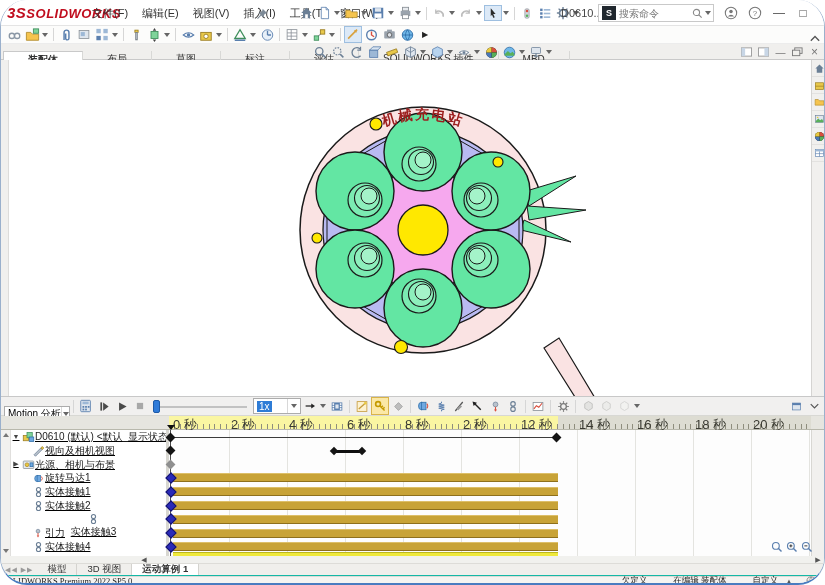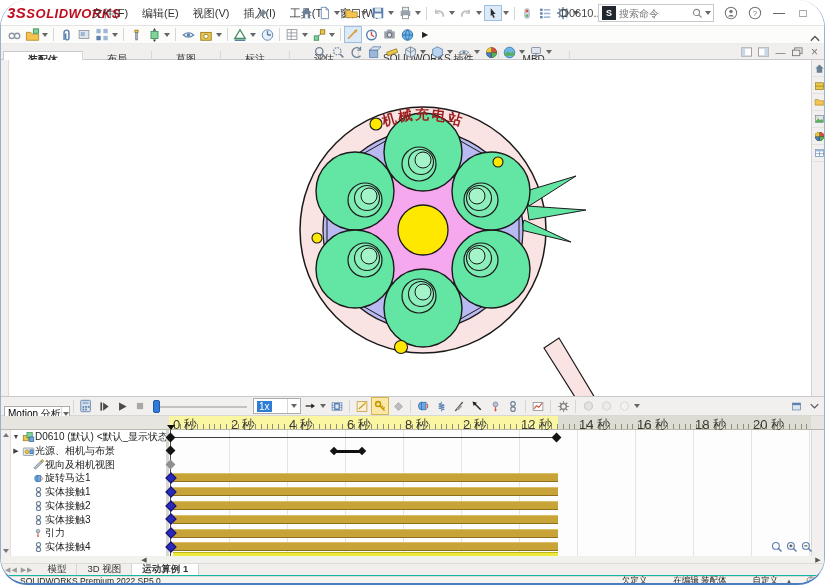--- a/index.html
+++ b/index.html
@@ -72,21 +72,21 @@
   .ruler-seg .ticks { position:absolute; left:0; right:0; bottom:0; height:5px;
     background:repeating-linear-gradient(90deg, transparent 0 4.8px, #8e8d7d 4.8px 5.8px); }
   .tick-label { position:absolute; top:0px; font-size:13px; color:#3a3a32; white-space:nowrap; }
   #timebar-handle { position:absolute; left:166px; top:9px; width:0; height:0;
     border-left:4px solid transparent; border-right:4px solid transparent; border-top:5px solid #111; }
 
   
   #tl-body { left:0; top:430px; width:825px; height:126px; background:#fff; overflow:hidden; }
   #tree-scroll { left:0; top:0; width:10px; height:126px; background:#f2f1ef; border-right:1px solid #e0dfdd; }
   .mini-arrow { position:absolute; left:2px; width:0; height:0; border-left:3px solid transparent; border-right:3px solid transparent; }
-  #tree { left:10px; top:0; width:155px; height:126px; background:#fff; overflow:hidden; }
+  #tree { left:10px; top:0; width:155px; height:126px; background:#fff; overflow:hidden;text-decoration:underline; }
   .trow { display:flex; align-items:center; height:13.8px; font-size:10px; color:#222; white-space:nowrap; }
   .twist { width:10px; font-size:7px; color:#444; text-align:center; flex:none; }
   .ticon { width:14px; height:12px; flex:none; display:flex; align-items:center; justify-content:center; }
   #splitter { left:165px; top:0; width:3px; height:126px; background:#d8d7d1; }
   #canvas { left:168px; top:0; width:642px; height:126px; background:#fdfdfd;
     background-image:repeating-linear-gradient(90deg, transparent 0 57px, #e4e4e0 57px 58px);
     background-position:3px 0; }
   #tl-vscroll { left:810px; top:0; width:15px; height:126px; background:#f1f0ee; border-left:1px solid #d8d7d3; }
   .dmd { position:absolute; transform:rotate(45deg); }
   .k-black { width:7px; height:7px; background:#141414; }
@@ -101,21 +101,21 @@
   #partial-row-bar { position:absolute; left:172px; top:122px; width:385px; height:4px; background:#efe93c; border-top:1px solid #bdb71f; }
 
   
   #hscroll { left:0; top:556px; width:825px; height:8px; background:#f1f1ee; border-bottom:1px solid #dddcd8; }
   .hs-arrow { position:absolute; top:0px; font-size:7px; color:#555; width:10px; text-align:center; line-height:8px; }
   #doctabs { left:0; top:564px; width:825px; height:12px; background:#f0efec; border-bottom:1px solid #14b8a6; display:flex; align-items:stretch; }
   #tabnav { display:flex; align-items:center; font-size:7px; color:#9a9a9a; padding:0 4px; letter-spacing:1px; }
   .dtab { font-size:9.5px; color:#333; padding:0 10px; display:flex; align-items:center; border-right:1px solid #d4d3cf; white-space:nowrap; }
   .dtab.active { background:#fff; font-weight:bold; }
   #statusbar { left:0; top:576px; width:825px; height:9px; background:#f5f4f1; border-top:1px solid #dcdbd7; font-size:8.5px; color:#222; display:flex; align-items:center; }
-  #statusbar .sleft { padding-left:19px; }
+  #statusbar .sleft { padding-left:1px;font-family:Liberation Serif, serif; }
   #statusbar .sright { margin-left:auto; display:flex; align-items:center; }
   #statusbar .sitem { margin-right:26px; white-space:nowrap; }
 </style>
 </head>
 <body>
 
 <div id="app">
 
   <div id="titlebar" class="abs">
     <div id="logo" class="abs">
@@ -836,44 +836,44 @@
         <span class="twist">▼</span>
         <span class="ticon">
             <svg width="13" height="12" viewBox="0 0 16 16">
               <rect x="1" y="6" width="7" height="7" fill="#e8c84a" stroke="#9a7c20"></rect>
               <rect x="6" y="2" width="7" height="7" fill="#7fd49a" stroke="#3f8f5c"></rect>
               <rect x="9" y="8" width="6" height="6" fill="#6fa8e0" stroke="#2f6ea8"></rect>
             </svg>
           </span>
         <span>D0610 (默认) &lt;默认_显示状态</span>
       </div>
+      <div class="trow" style="padding-left:10px;">
+        <span class="twist"></span>
+        <span class="ticon">
+            <svg width="13" height="12" viewBox="0 0 16 16">
+              <path d="M2 13 L11 4 L13 6 L4 15 Z" fill="#b9c2cc" stroke="#6b7f95"></path>
+              <path d="M11 4 L13 2 L15 4 L13 6 Z" fill="#e8c84a" stroke="#9a7c20"></path>
+            </svg>
+          </span>
+        <span>视向及相机视图</span>
+      </div>
       <div class="trow">
         <span class="twist">▶</span>
         <span class="ticon">
             <svg width="13" height="12" viewBox="0 0 16 16">
               <rect x="1" y="4" width="14" height="10" rx="1" fill="#e3e8ee" stroke="#8a9097"></rect>
               <circle cx="6" cy="9" r="2.5" fill="#e8c93f" stroke="#b08a2a"></circle>
               <rect x="10" y="6.5" width="4" height="5" fill="#6fa8e0" stroke="#2f6ea8"></rect>
             </svg>
           </span>
         <span>光源、相机与布景</span>
       </div>
       <div class="trow" style="padding-left:10px;">
         <span class="twist"></span>
         <span class="ticon">
-            <svg width="13" height="12" viewBox="0 0 16 16">
-              <path d="M2 13 L11 4 L13 6 L4 15 Z" fill="#b9c2cc" stroke="#6b7f95"></path>
-              <path d="M11 4 L13 2 L15 4 L13 6 Z" fill="#e8c84a" stroke="#9a7c20"></path>
-            </svg>
-          </span>
-        <span>视向及相机视图</span>
-      </div>
-      <div class="trow" style="padding-left:10px;">
-        <span class="twist"></span>
-        <span class="ticon">
             <svg width="13" height="11" viewBox="0 0 16 16">
               <ellipse cx="6" cy="8" rx="3.5" ry="4.5" fill="#6fa8e0" stroke="#2f6ea8"></ellipse>
               <rect x="6" y="3.5" width="5" height="9" fill="#6fa8e0" stroke="#2f6ea8"></rect>
               <path d="M12 5 a4 4 0 0 1 0 6" fill="none" stroke="#d94f3f" stroke-width="1.3"></path>
             </svg>
           </span>
         <span>旋转马达1</span>
       </div>
       <div class="trow" style="padding-left:10px;">
         <span class="twist"></span>
@@ -888,21 +888,21 @@
       <div class="trow" style="padding-left:10px;">
         <span class="twist"></span>
         <span class="ticon">
             <svg width="11" height="12" viewBox="0 0 16 16">
               <circle cx="8" cy="4.5" r="3" fill="none" stroke="#6b7f95" stroke-width="1.6"></circle>
               <circle cx="8" cy="11.5" r="3" fill="none" stroke="#6b7f95" stroke-width="1.6"></circle>
             </svg>
           </span>
         <span>实体接触2</span>
       </div>
-      <div class="trow" style="padding-left:10px;">
+      <div class="trow" style="padding-left:10px;flex-direction:column;">
         <span class="twist"></span>
         <span class="ticon">
             <svg width="11" height="12" viewBox="0 0 16 16">
               <circle cx="8" cy="4.5" r="3" fill="none" stroke="#6b7f95" stroke-width="1.6"></circle>
               <circle cx="8" cy="11.5" r="3" fill="none" stroke="#6b7f95" stroke-width="1.6"></circle>
             </svg>
           </span>
         <span>实体接触3</span>
       </div>
       <div class="trow" style="padding-left:10px;text-align:right;">

